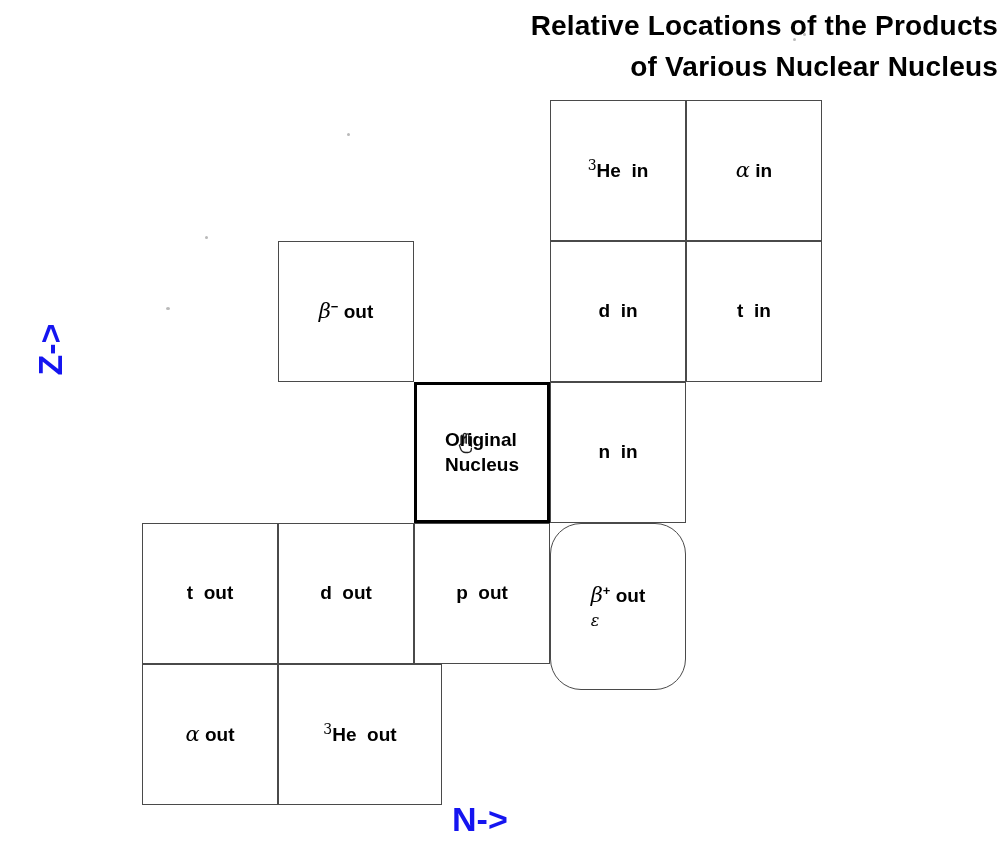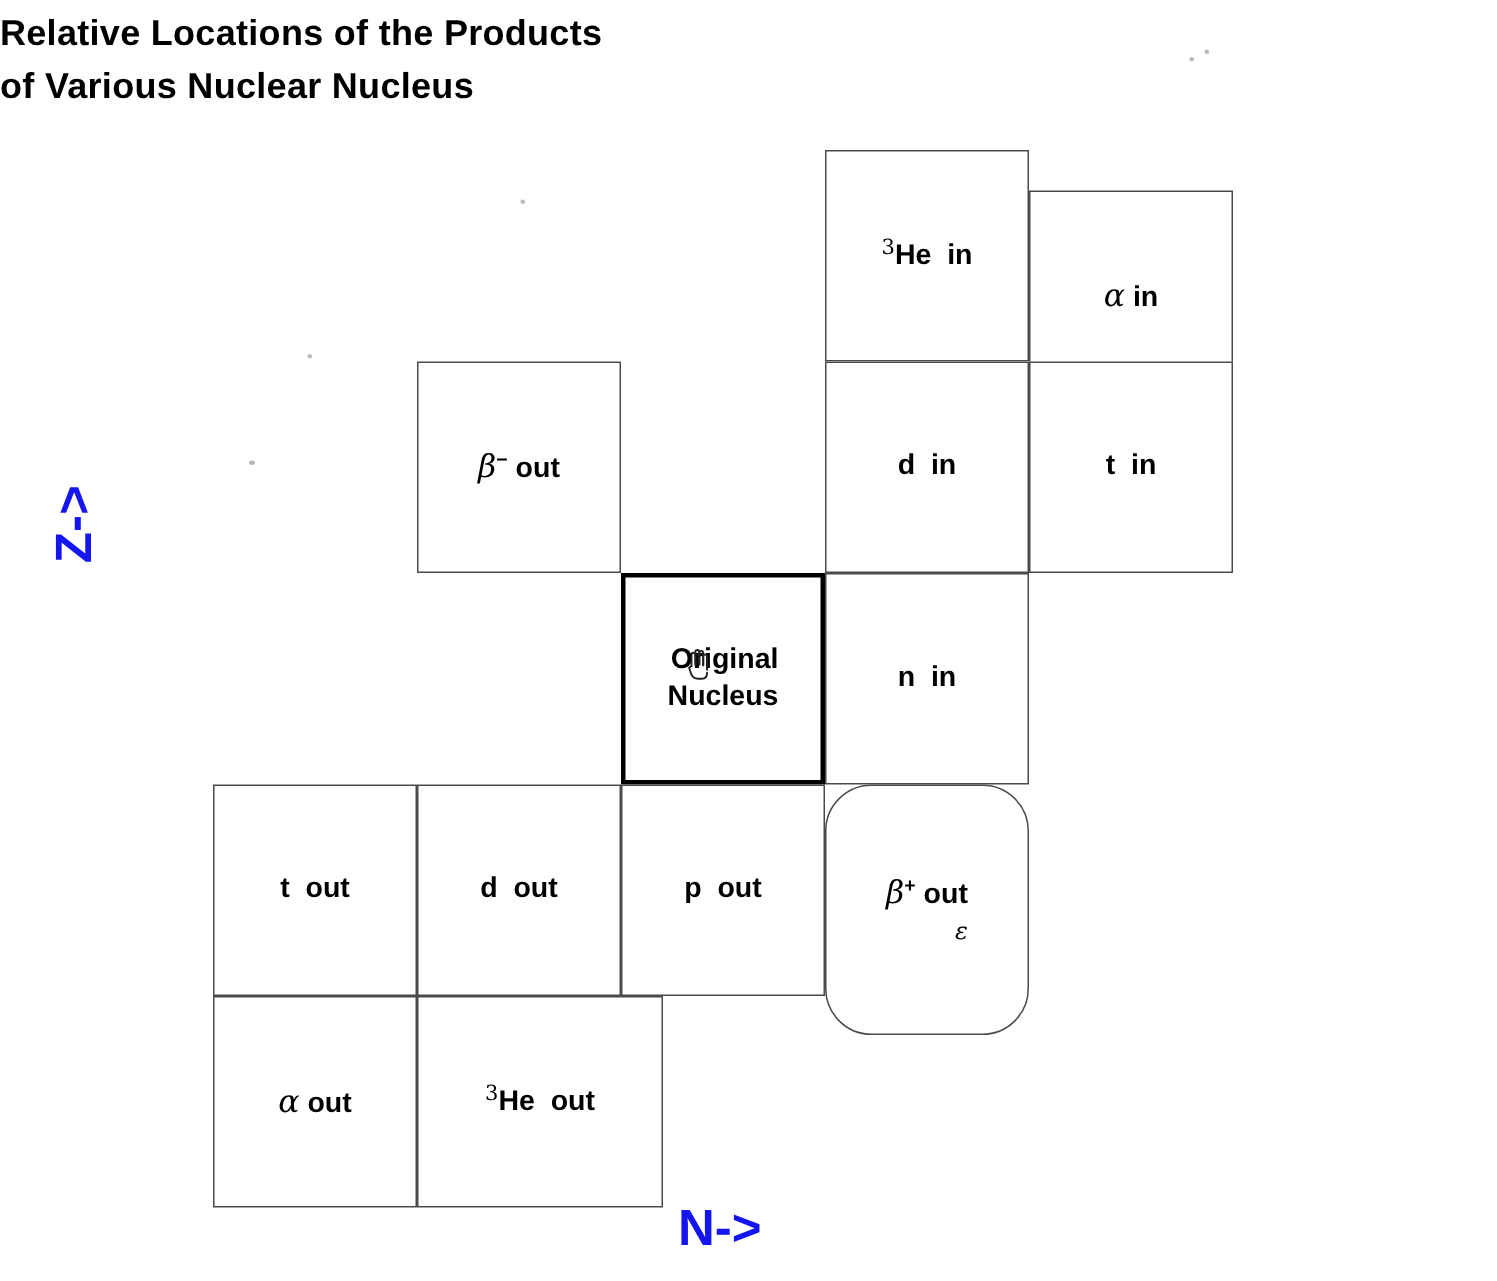--- a/index.html
+++ b/index.html
@@ -14,22 +14,22 @@
     font-family: "Liberation Sans", sans-serif;
     color: #000000;
     overflow: hidden;
   }
 
   #title {
     position: absolute;
     top: 6px;
     left: 0;
     width: 998px;
-    text-align: left;
-    font-size: 24px;
+    text-align: right;
+    font-size: 28px;
     font-weight: bold;
     line-height: 1.45;
     letter-spacing: 0.2px;
   }
   #title .line { display: block; }
 
   
   #grid {
     position: absolute;
     left: 142px;
@@ -38,21 +38,21 @@
     height: 706px;
   }
   .cell {
     position: absolute;
     box-sizing: border-box;
     border: 1px solid #4a4a4a;
     background: #ffffff;
     display: flex;
     align-items: center;
     justify-content: center;
-    text-align: right;
+    text-align: left;
     font-size: 19px;
     font-weight: bold;
     line-height: 1.28;
   }
   .cell .lbl { display: block; }
   .cell.highlight {
     border: 3px solid #000000;
     z-index: 5;
   }
   .cell.highlight .lbl {
@@ -143,21 +143,21 @@
 <div class="speck" style="left:786px;top:208px;width:3px;height:4px;"></div>
 <div class="speck" style="left:166px;top:307px;width:4px;height:3px;"></div>
 <div class="speck" style="left:205px;top:236px;width:3px;height:3px;"></div>
 <div class="speck" style="left:347px;top:133px;width:3px;height:3px;"></div>
 <div class="speck" style="left:589px;top:595px;width:4px;height:3px;"></div>
 
 <div id="grid">
     <div class="cell" style="left: 408px; top: 0px; width: 136px; height: 141px;">
       <span class="lbl"><span class="supn">3</span><span>He&nbsp;&nbsp;in</span></span>
     </div>
-    <div class="cell" style="left: 544px; top: 0px; width: 136px; height: 141px; margin-top: 27px;">
+    <div class="cell" style="left: 544px; top: 0px; width: 136px; height: 141px;">
       <span class="lbl"><span class="mth">α</span><span> in</span></span>
     </div>
     <div class="cell" style="left: 136px; top: 141px; width: 136px; height: 141px;">
       <span class="lbl"><span class="mth">β</span><span class="sup">−</span><span> out</span></span>
     </div>
     <div class="cell" style="left: 408px; top: 141px; width: 136px; height: 141px;">
       <span class="lbl"><span>d&nbsp;&nbsp;in</span></span>
     </div>
     <div class="cell" style="left: 544px; top: 141px; width: 136px; height: 141px;">
       <span class="lbl"><span>t&nbsp;&nbsp;in</span></span>

